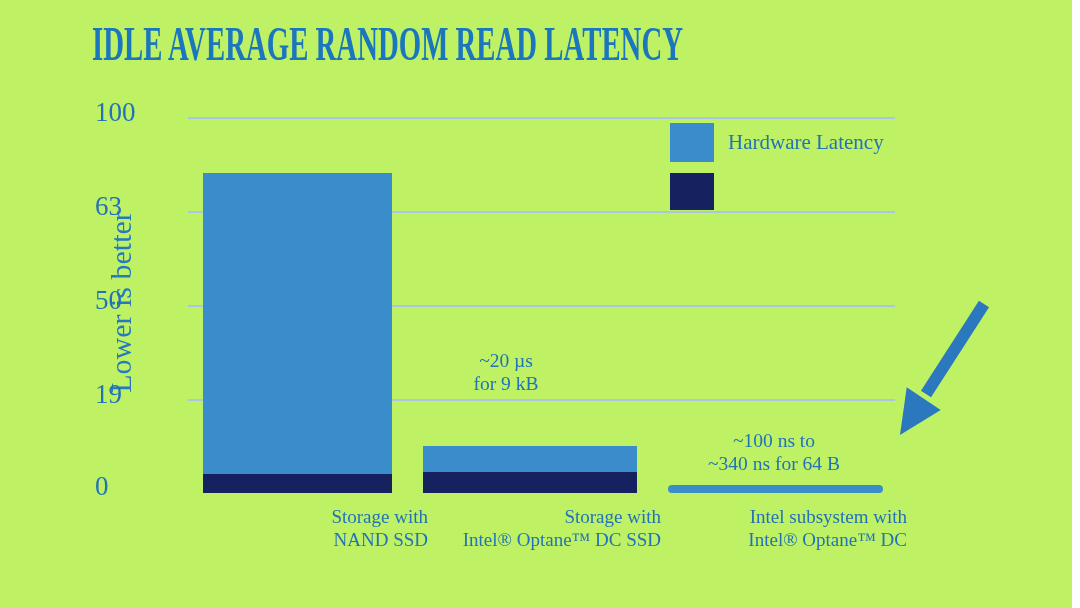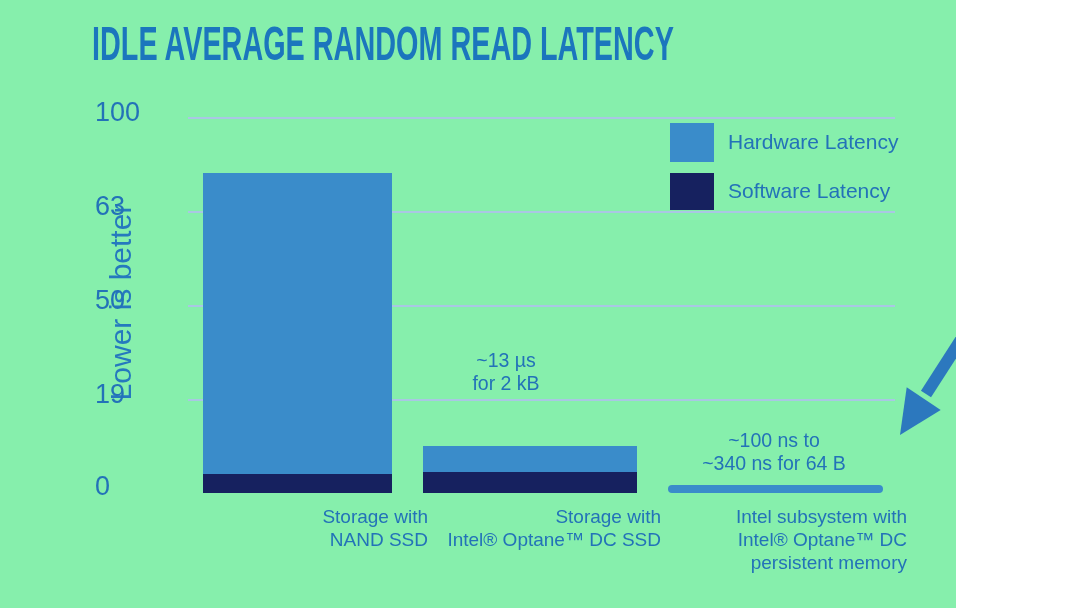--- a/index.html
+++ b/index.html
@@ -1,24 +1,25 @@
 <!DOCTYPE html>
 <html><head>
 <meta charset="utf-8">
 <style>
   * { margin: 0; padding: 0; box-sizing: border-box; }
   html, body { background: #ffffff; }
   body { font-family: "Liberation Sans", "DejaVu Sans", sans-serif; }
 
   .canvas {
     position: relative;
-    width: 956px;
+    width: 1072px;
     height: 608px;
-    background: #86efac;
+    background: #bef264;
     overflow: hidden;
+    font-family: Liberation Serif, serif;
   }
 
   .chart-title {
     position: absolute;
     left: 92px;
     top: 16px;
     font-size: 48px;
     font-weight: bold;
     letter-spacing: 0px;
     color: #1b76bd;
@@ -143,50 +144,48 @@
   <div class="bar" style="left:423px; width:214px;">
     <div class="seg-hardware" style="height: 26.32px; background: rgb(58, 140, 202);"></div>
     <div class="seg-software" style="height: 20.68px; background: rgb(22, 33, 95);"></div>
   </div>
   <div class="bar rounded" style="left:668px; width:215px;">
     <div class="seg-hardware" style="height: 7.52px; background: rgb(58, 140, 202);"></div>
     <div class="seg-software" style="height: 0px; background: rgb(22, 33, 95);"></div>
   </div>
 
   <div class="annotation annotation-1">
-    <div>~13 µs</div>
-    <div>for 2 kB</div>
+    <div>~20 µs</div>
+    <div>for 9 kB</div>
   </div>
   <div class="annotation annotation-2">
     <div>~100 ns to</div>
     <div>~340 ns for 64 B</div>
   </div>
 
   <div class="xlabel" style="left:166px">
     <div>Storage with</div>
     <div>NAND SSD</div>
   </div>
   <div class="xlabel" style="left:399px">
     <div>Storage with</div>
     <div>Intel® Optane™ DC SSD</div>
   </div>
   <div class="xlabel" style="left:645px">
     <div>Intel subsystem with</div>
     <div>Intel® Optane™ DC</div>
-    <div>persistent memory</div>
   </div>
 
   <div class="legend">
     <div class="legend-item">
       <div class="legend-swatch" style="background-color: rgb(58, 140, 202);"></div>
       <div class="legend-label">Hardware Latency</div>
     </div>
     <div class="legend-item">
       <div class="legend-swatch" style="background-color: rgb(22, 33, 95);"></div>
-      <div class="legend-label">Software Latency</div>
     </div>
   </div>
 
   <svg class="arrow-svg" width="120" height="160" viewBox="0 0 120 160">
     <line x1="106" y1="16" x2="48" y2="106" stroke="#2c78be" stroke-width="12"></line>
     <polygon points="22,147 28.7,99.3 62.7,121.9" fill="#2c78be"></polygon>
   </svg>
 
 </div>
 

